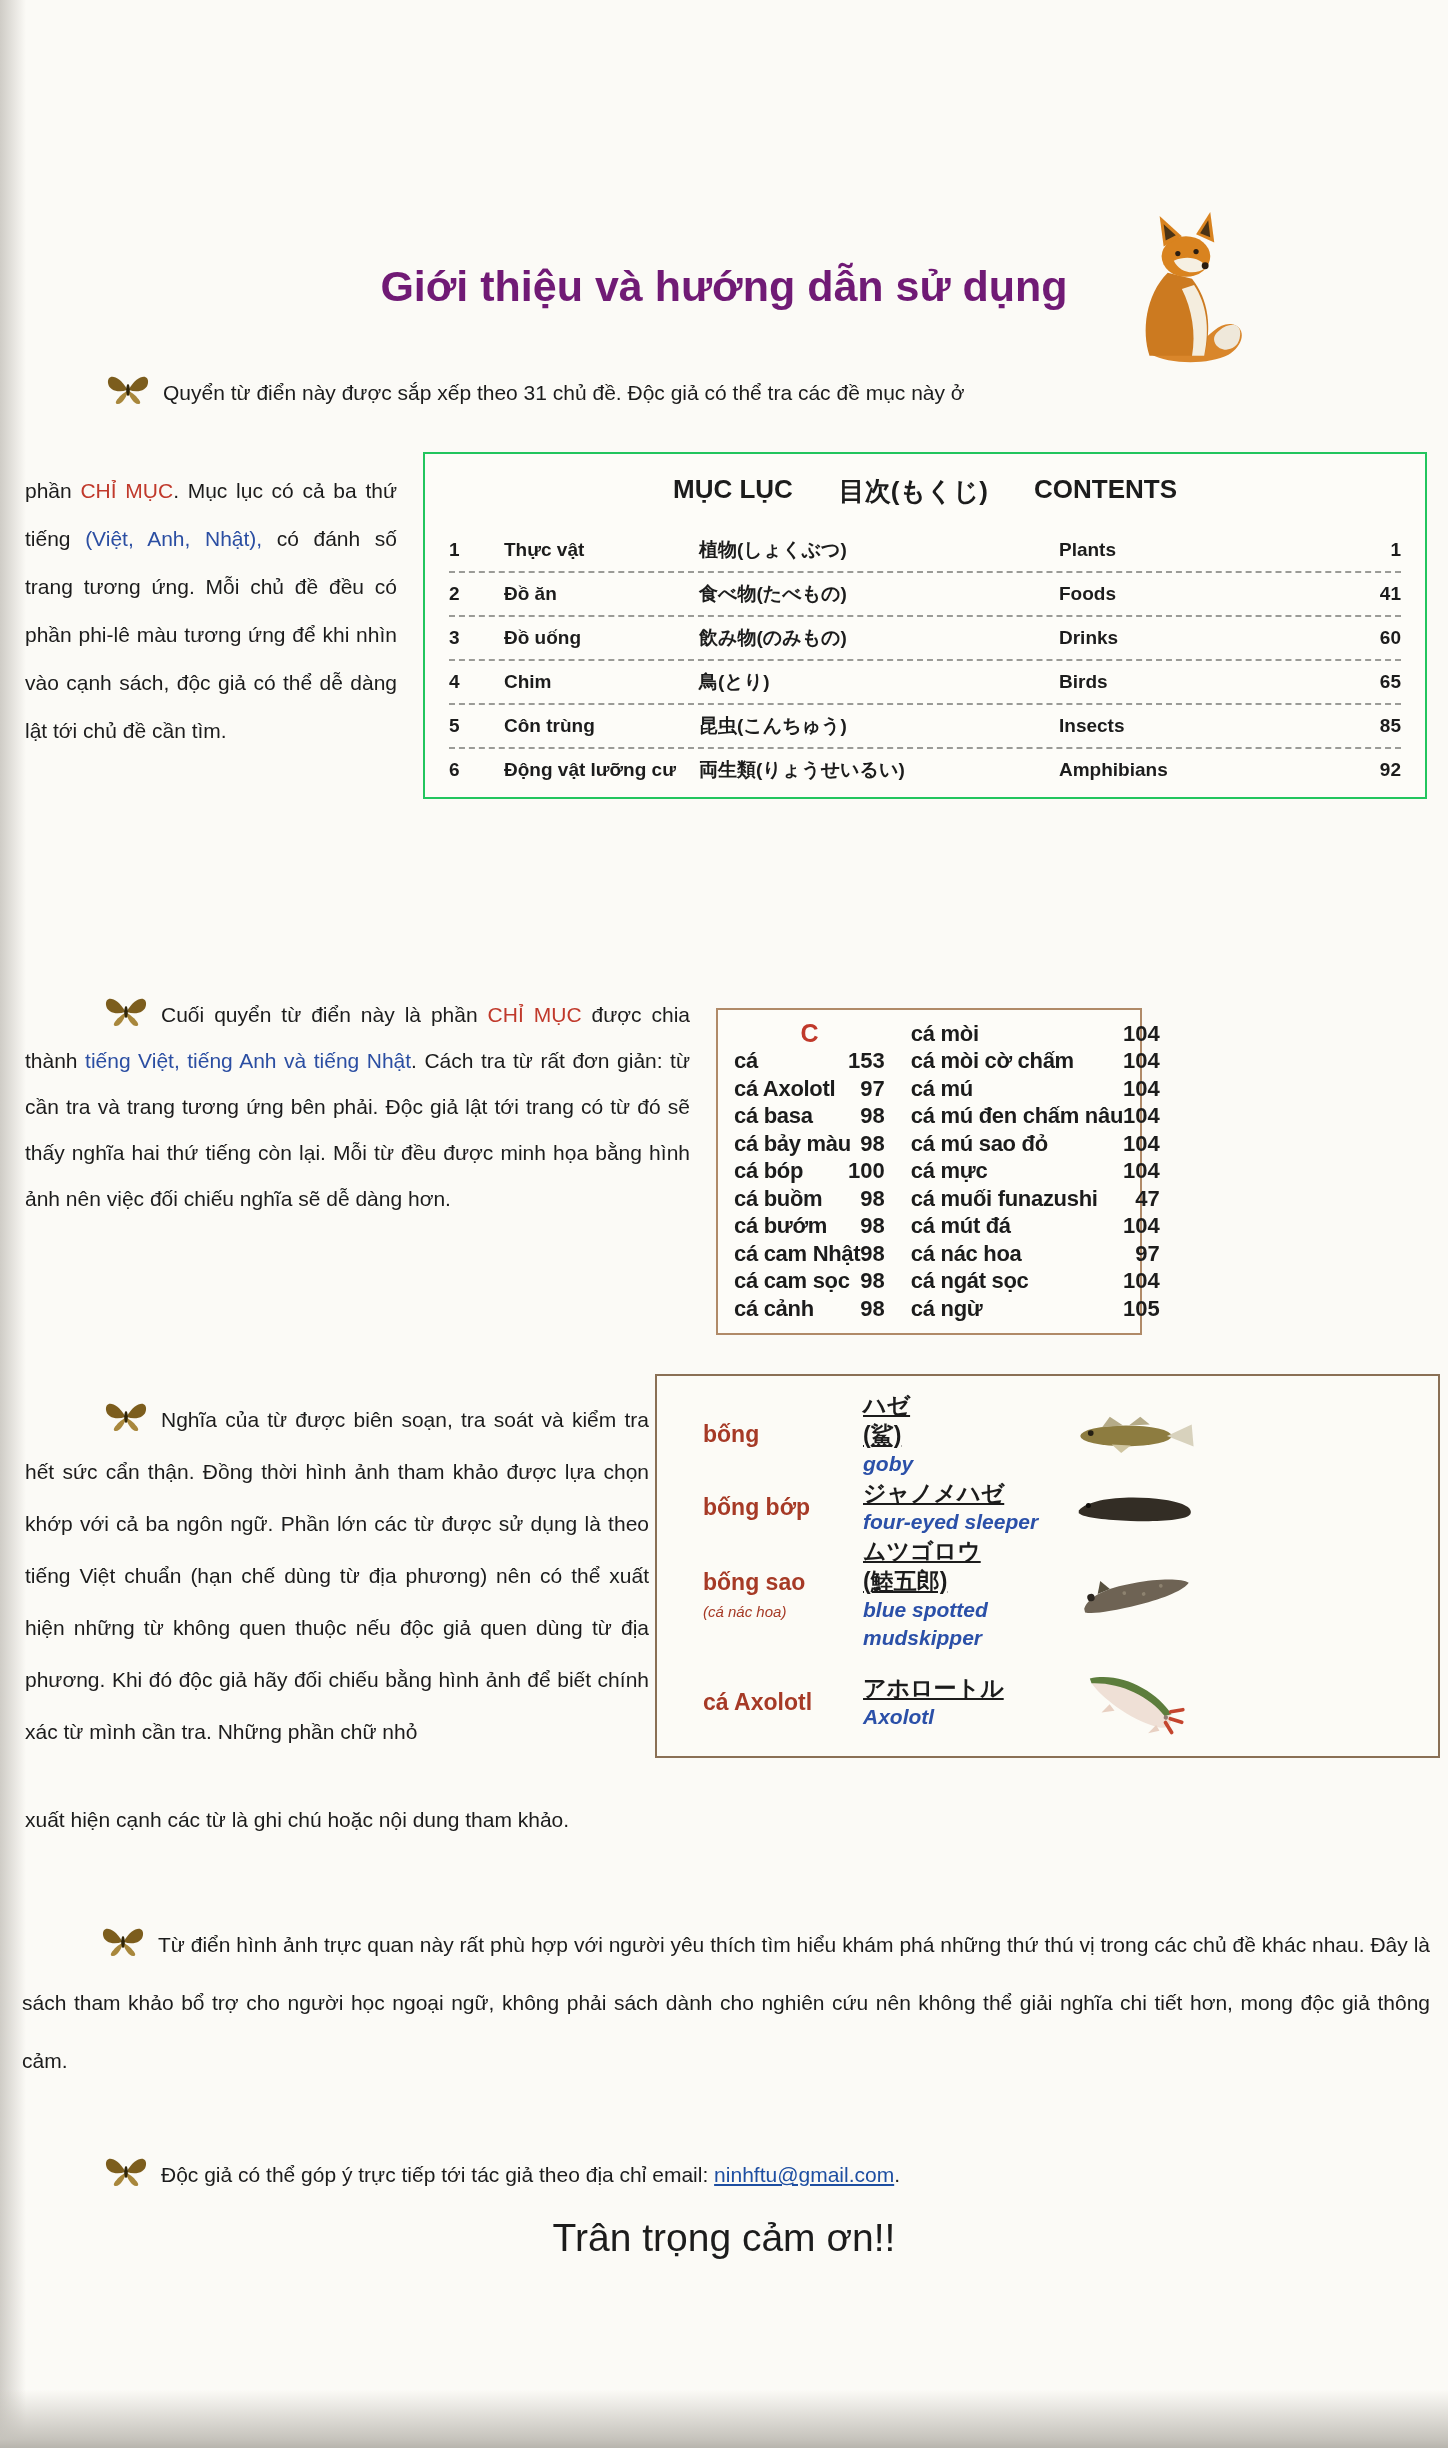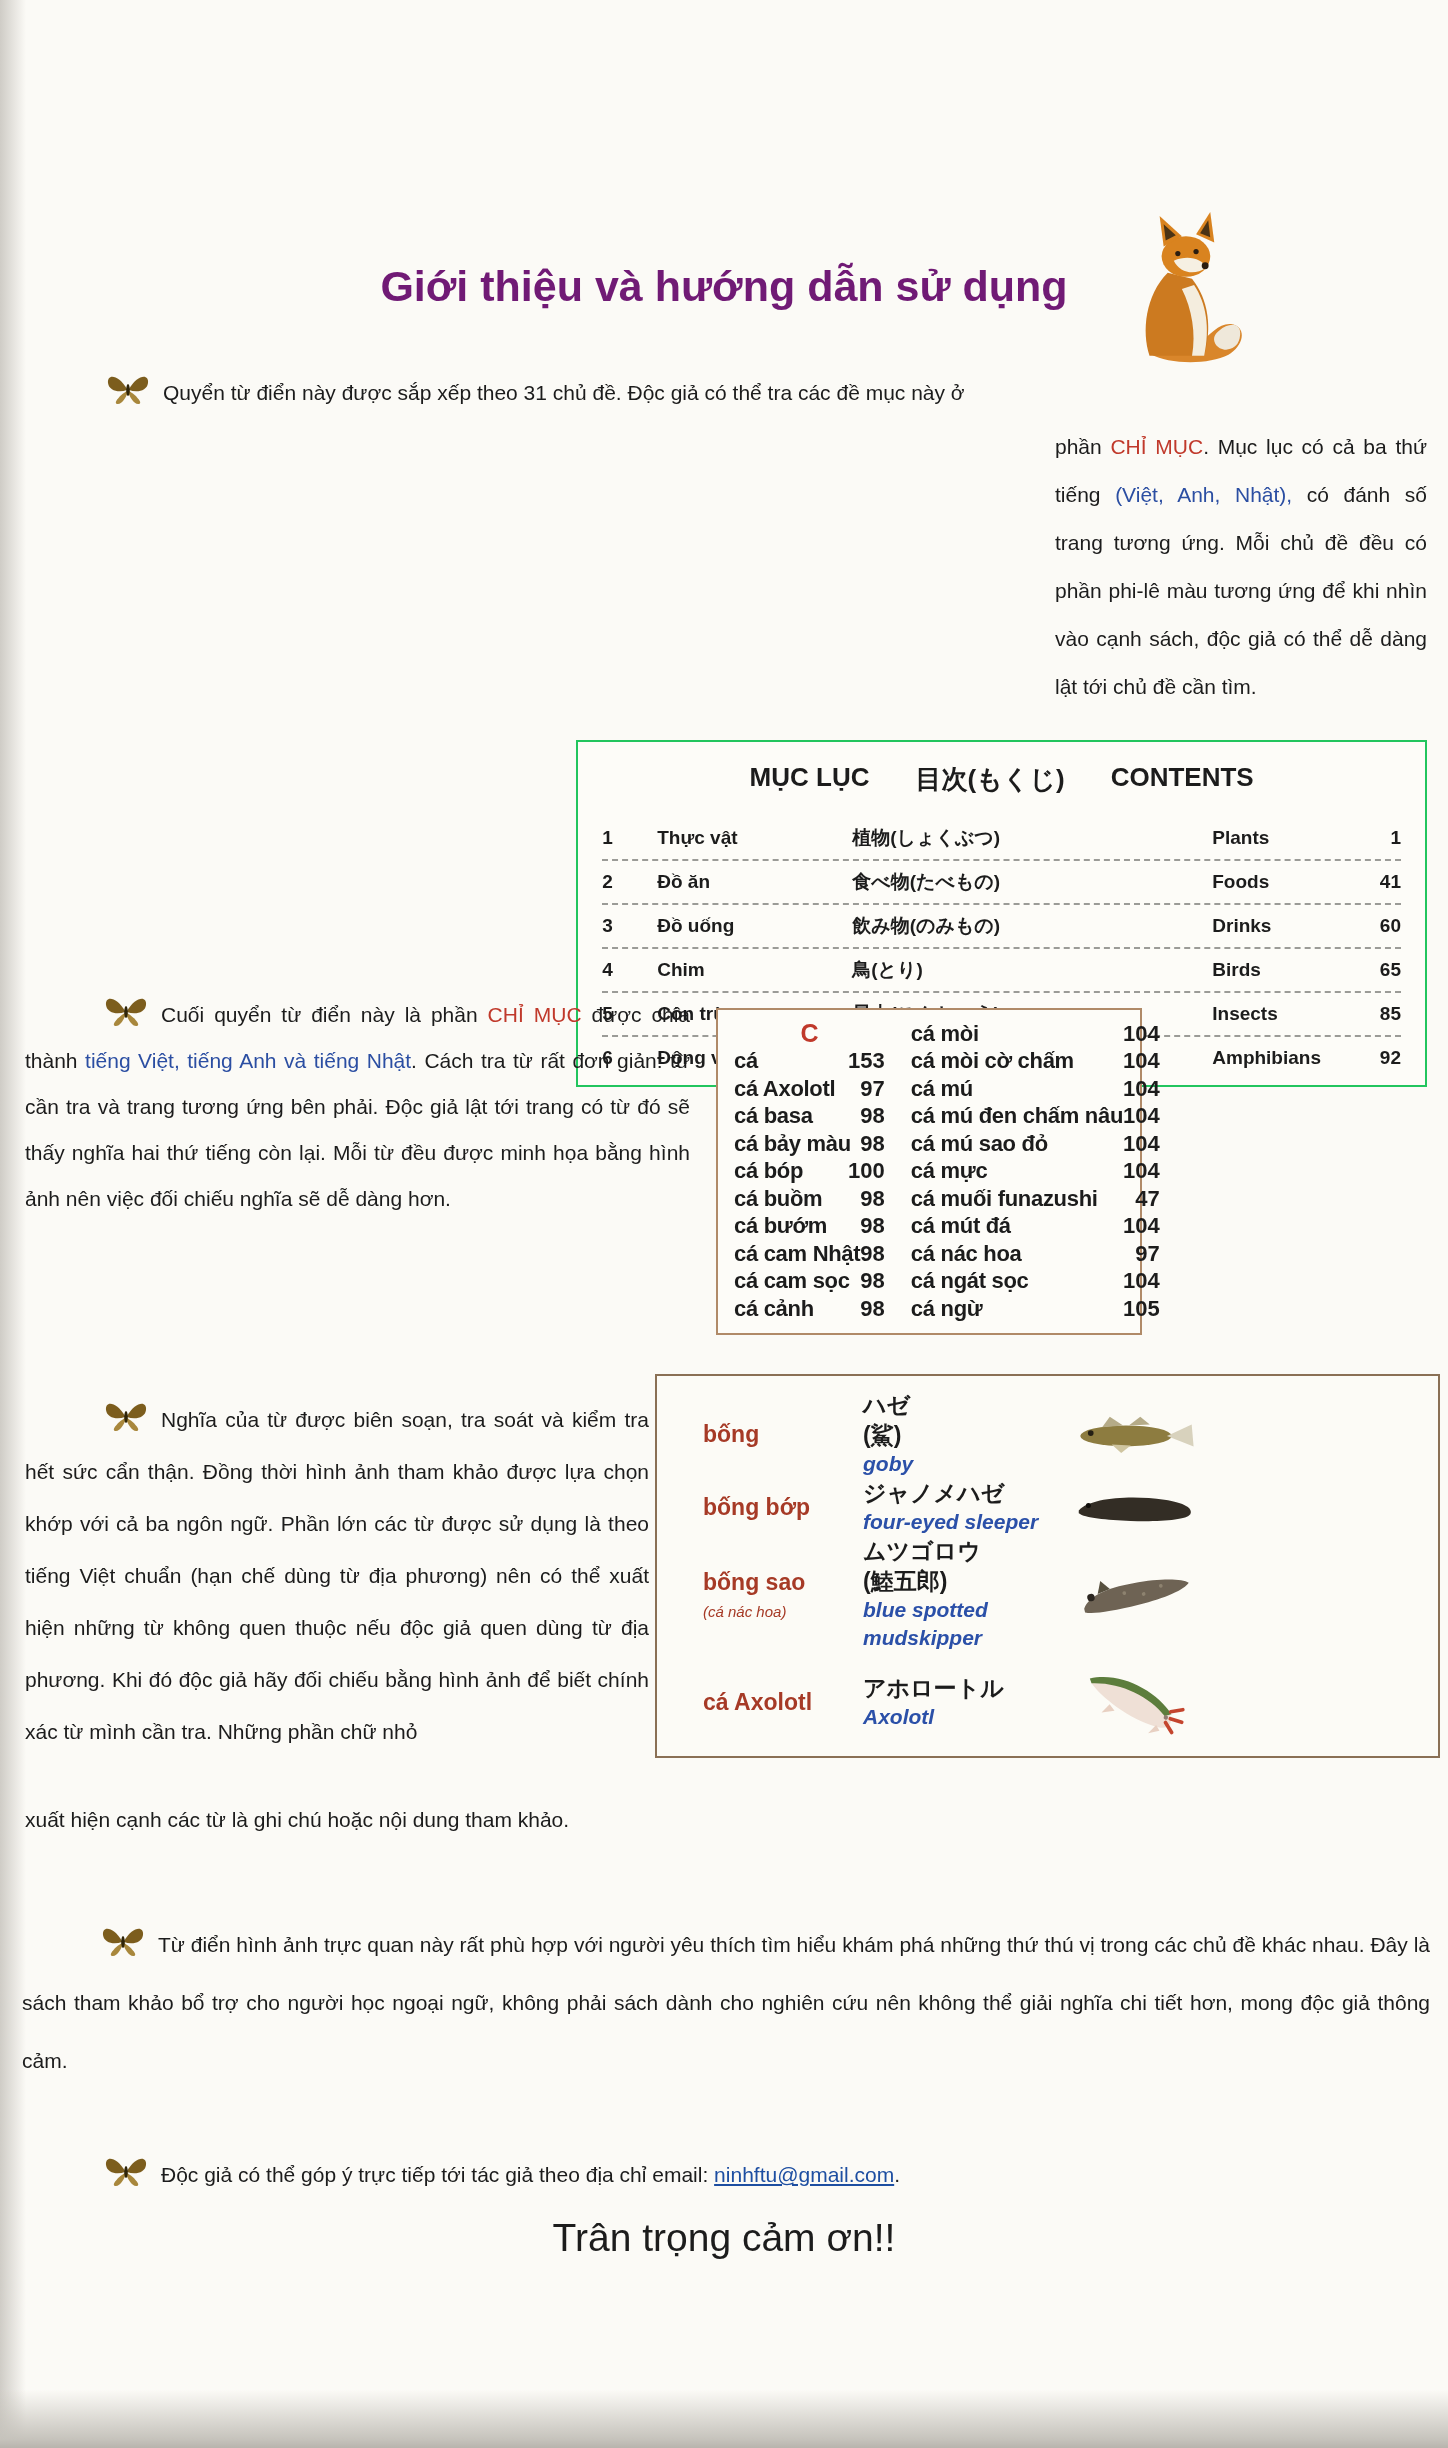--- a/index.html
+++ b/index.html
@@ -19,21 +19,21 @@
   .fox{position:absolute;left:1112px;top:210px;width:158px;height:162px;}
 
   .p{font-size:21px;line-height:50px;text-align:justify;}
   .bfly{display:inline-block;width:46px;height:32px;vertical-align:-5px;margin-right:12px;}
   .bfly.indent{margin-left:78px;}
   .red{color:#c0392b;}
   .blue{color:#2b4ea2;}
 
   #para1-line1{position:absolute;top:368px;left:25px;width:1402px;padding-left:80px;
                white-space:nowrap;text-align:left;}
-  #para1-row{position:absolute;top:423px;left:25px;width:1402px;display:flex;align-items:flex-end;flex-direction:column;}
+  #para1-row{position:absolute;top:423px;left:25px;width:1402px;display:flex;align-items:center;}
   .para1-col{width:372px;line-height:48px;}
 
   
   .toc-table{flex:1;margin-left:26px;margin-top:29px;border:2px solid #22c55e;background:#fdfcf8;
              padding:12px 24px 6px;}
   .toc-title{display:flex;justify-content:center;gap:46px;font-weight:bold;font-size:26px;
              padding:8px 0 20px;}
   .toc-row{display:grid;grid-template-columns:55px 195px 360px 1fr 80px;align-items:center;
            font-size:19px;font-weight:bold;padding:8px 0;border-bottom:2px dashed #9b9b97;}
   .toc-row:last-child{border-bottom:none;}
@@ -59,21 +59,21 @@
   
   .sample-box{flex:1;margin-left:6px;margin-top:24px;height:384px;border:2px solid #8a7055;
               background:#fcfbf6;padding:14px 0 14px 46px;display:flex;flex-direction:column;
               justify-content:space-around;}
   .sample-entry{display:grid;grid-template-columns:160px 205px 135px 1fr;align-items:center;}
   .s-term{display:flex;align-items:baseline;gap:7px;flex-wrap:wrap;}
   .s-term .term{color:#a63a26;font-size:23px;font-weight:bold;white-space:nowrap;}
   .s-term .note{color:#a63a26;font-size:15px;font-style:italic;white-space:nowrap;}
   .s-term .note:empty{display:none;}
   .s-mid{display:flex;flex-direction:column;}
-  .s-mid .ja{font-size:23px;font-weight:bold;line-height:30px;}
+  .s-mid .ja{font-size:23px;font-weight:bold;line-height:30px;text-decoration:underline;}
   .s-mid .ja2:empty{display:none;}
   .s-mid .en{color:#2b50a8;font-size:21px;font-weight:bold;font-style:italic;line-height:28px;}
   .s-img{display:flex;justify-content:center;align-items:center;}
 
   #para4-tail{position:absolute;top:1795px;left:25px;width:1402px;}
 
   #para5{position:absolute;top:1916px;left:22px;width:1408px;line-height:58px;}
 
   #para6{position:absolute;top:2150px;left:25px;width:1402px;text-align:left;}
   .email{color:#1d4ea1;text-decoration:underline;cursor:pointer;}

